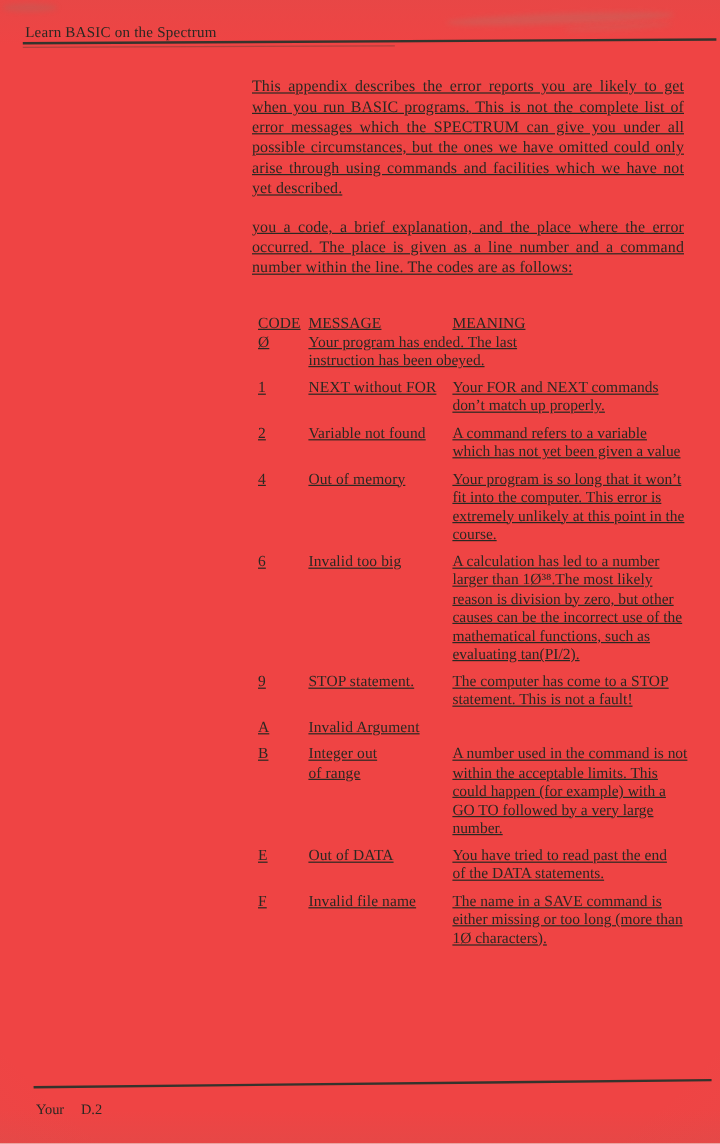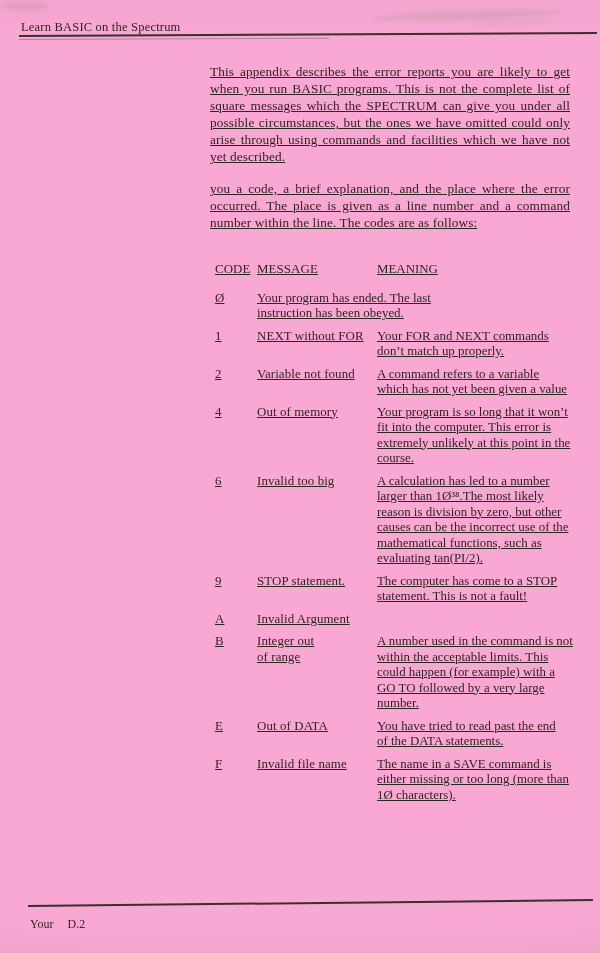--- a/index.html
+++ b/index.html
@@ -31,47 +31,47 @@
   .para{margin:0;}
   .para + .para{margin-top:15px;}
   .pline{
     font-size:13.3px;line-height:17px;letter-spacing:.1px;
     text-align:justify;text-align-last:justify;
   }
   .pline.last{text-align-last:left;}
 
   .etable{margin-top:31px;margin-left:5px;}
   .thead,.trow{display:grid;grid-template-columns:42px 120px 198px;}
-  .thead{font-size:13px;line-height:16px;letter-spacing:.4px;margin-bottom:13px;}
+  .thead{font-size:13px;line-height:16px;letter-spacing:.4px;}
   .trow{margin-bottom:7px;}
   .trow:last-child{margin-bottom:0;}
   .tcode,.tmsg,.tmean{font-size:12.9px;line-height:15.5px;white-space:pre;letter-spacing:.1px;}
   .tmean{letter-spacing:0;}
 
   .footer-text{position:absolute;left:30px;top:917px;font-size:12px;}
   .footer-text .num{margin-left:14px;}
 </style>
 </head>
 <body>
 
-<div class="page" style="background: #f9a8d4; color: rgb(43, 40, 34);">
+<div class="page" style="background: #ef4444; color: rgb(43, 40, 34);">
   <div class="smudge s1"></div>
   <div class="smudge s2"></div>
   <div class="smudge s3"></div>
 
   <div class="header-title">Learn BASIC on the Spectrum</div>
   <div class="rule header-rule" style="background: rgb(53, 51, 44);"></div>
   <div class="rule header-rule-echo"></div>
 
   <div class="content">
     <div>
         <div class="para">
           <div class="pline">This appendix describes the error reports you are likely to get</div>
           <div class="pline">when you run BASIC programs. This is not the complete list of</div>
-          <div class="pline">square messages which the SPECTRUM can give you under all</div>
+          <div class="pline">error messages which the SPECTRUM can give you under all</div>
           <div class="pline">possible circumstances, but the ones we have omitted could only</div>
           <div class="pline">arise through using commands and facilities which we have not</div>
           <div class="pline last">yet described.</div>
         </div>
         <div class="para">
           <div class="pline">you a code, a brief explanation, and the place where the error</div>
           <div class="pline">occurred. The place is given as a line number and a command</div>
           <div class="pline last">number within the line. The codes are as follows:</div>
         </div>
       </div>

